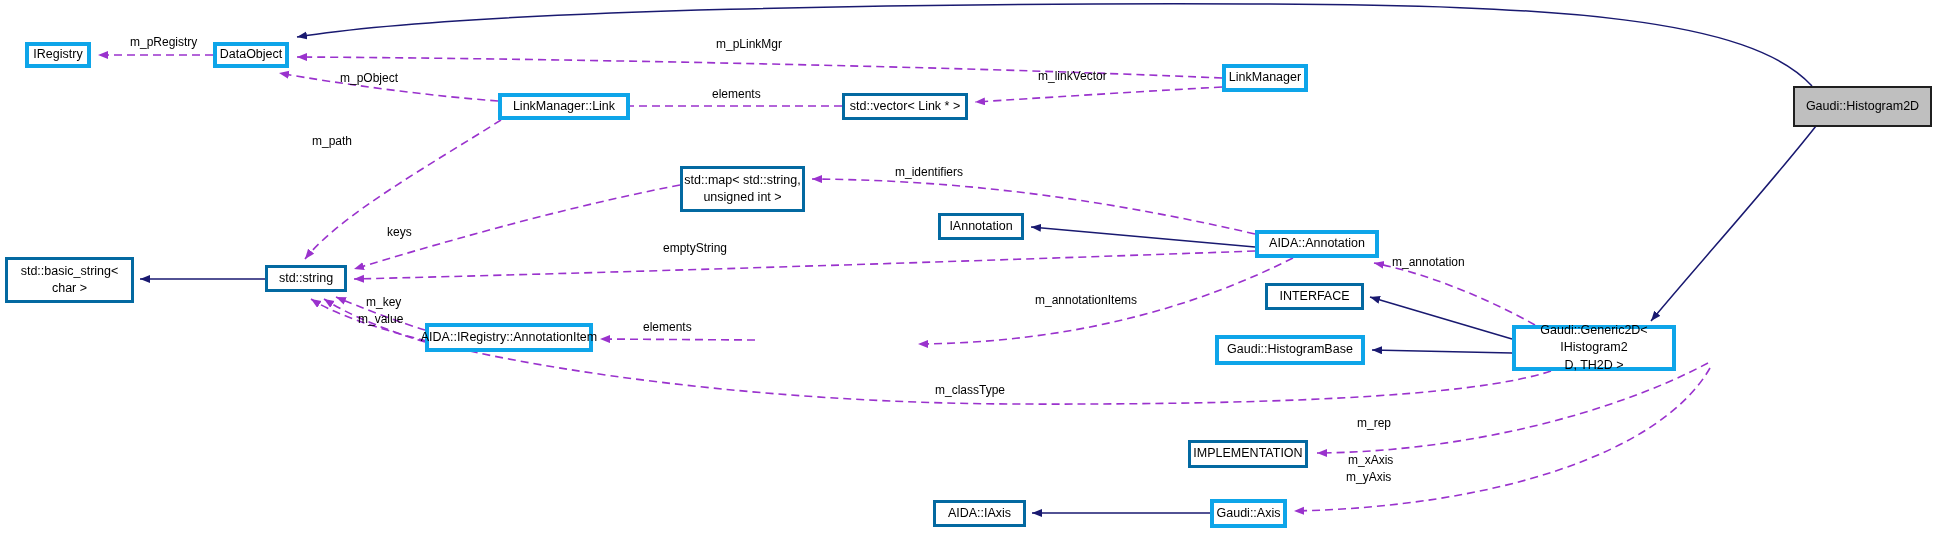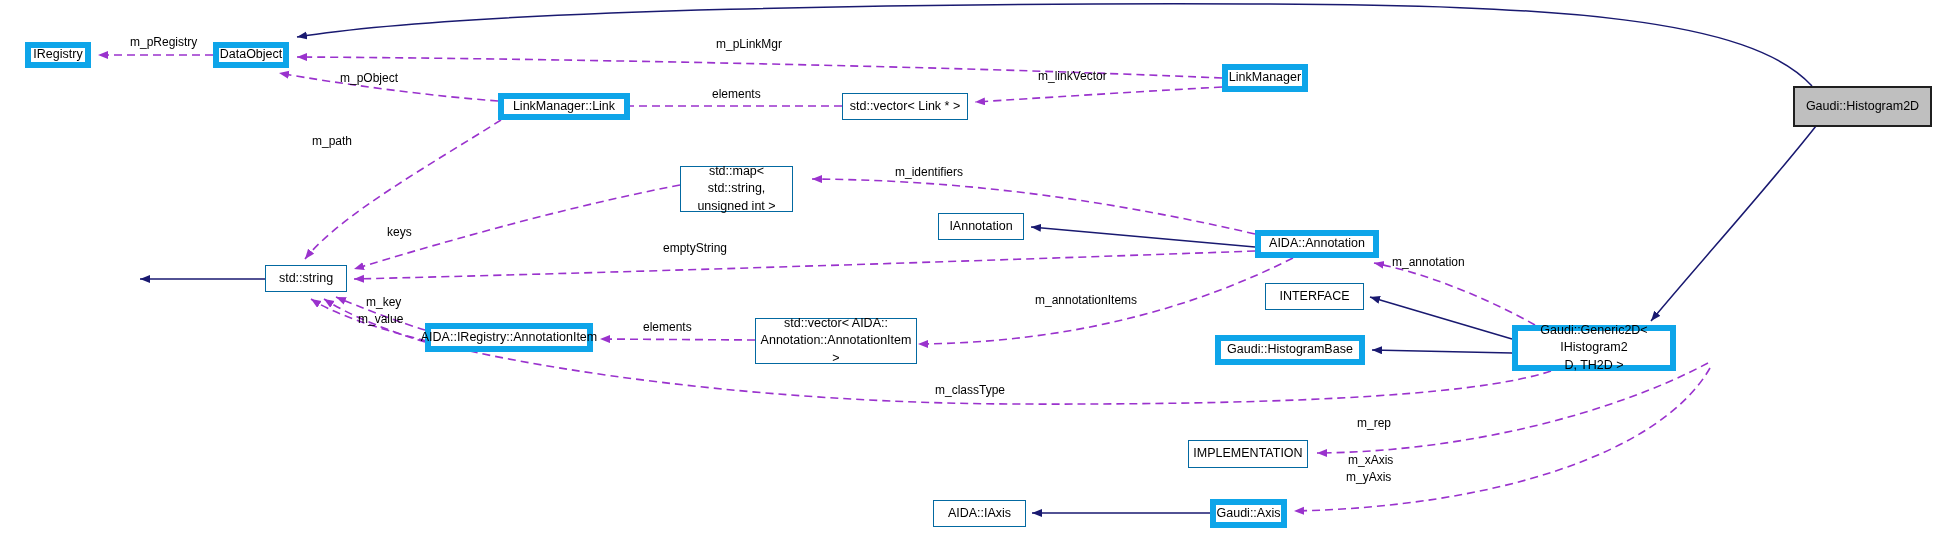--- a/index.html
+++ b/index.html
@@ -3,25 +3,25 @@
 <meta charset="utf-8">
 <style>
   html,body{margin:0;padding:0;background:#ffffff;}
   #canvas{
     position:relative;width:1933px;height:533px;background:#ffffff;overflow:hidden;
     font-family:"Liberation Sans","DejaVu Sans",sans-serif;
   }
   #edges{position:absolute;left:0;top:0;width:1933px;height:533px;}
   .node{
     position:absolute;display:flex;align-items:center;justify-content:center;
-    background:#ffffff;border:1px solid #0369a1;box-sizing:border-box;
+    background:#ffffff;border:3px solid #0369a1;box-sizing:border-box;
     font-size:12.5px;color:#000;text-align:center;white-space:pre-line;line-height:1.4;
     cursor:pointer;z-index:2;
   }
-  .node.bold{border:6px solid #0ea5e9;}
+  .node.bold{border:4px solid #0ea5e9;}
   .node.main{background:#bfbfbf;border:2px solid #1f1f1f;}
   .elabel{
     position:absolute;font-size:12px;color:#000;white-space:nowrap;z-index:3;
     background:rgba(255,255,255,0.0);line-height:1.1;
   }
 </style>
 </head>
 <body>
 
 <div id="canvas">
@@ -67,30 +67,30 @@
     </g>
   </svg>
 
   <div class="node bold" style="left:25px;top:42px;width:66px;height:26px"><span>IRegistry</span></div>
   <div class="node bold" style="left:213px;top:42px;width:76px;height:26px"><span>DataObject</span></div>
   <div class="node bold" style="left:498px;top:93px;width:132px;height:27px"><span>LinkManager::Link</span></div>
   <div class="node" style="left:842px;top:93px;width:126px;height:27px"><span>std::vector&lt; Link * &gt;</span></div>
   <div class="node bold" style="left:1222px;top:64px;width:86px;height:28px"><span>LinkManager</span></div>
   <div class="node main" style="left:1793px;top:86px;width:139px;height:41px"><span>Gaudi::Histogram2D</span></div>
 
-  <div class="node" style="left:680px;top:166px;width:113px;height:46px"><span>std::map&lt; std::string,
+  <div class="node" style="left:680px;top:166px;width:125px;height:46px"><span>std::map&lt; std::string,
 unsigned int &gt;</span></div>
   <div class="node" style="left:938px;top:213px;width:86px;height:27px"><span>IAnnotation</span></div>
   <div class="node bold" style="left:1255px;top:230px;width:124px;height:28px"><span>AIDA::Annotation</span></div>
   <div class="node" style="left:1265px;top:283px;width:99px;height:27px"><span>INTERFACE</span></div>
 
+  <div class="node" style="left:5px;top:257px;width:129px;height:46px"><span>std::basic_string&lt;
+char &gt;</span></div>
   <div class="node" style="left:265px;top:265px;width:82px;height:27px"><span>std::string</span></div>
   <div class="node bold" style="left:425px;top:323px;width:168px;height:29px"><span>AIDA::IRegistry::AnnotationItem</span></div>
-  <div class="node" style="left:755px;top:318px;width:162px;height:46px"><span>std::vector&lt; AIDA::
-Annotation::AnnotationItem &gt;</span></div>
   <div class="node bold" style="left:1215px;top:335px;width:150px;height:30px"><span>Gaudi::HistogramBase</span></div>
   <div class="node bold" style="left:1512px;top:325px;width:164px;height:46px"><span>Gaudi::Generic2D&lt; IHistogram2
 D, TH2D &gt;</span></div>
 
   <div class="node" style="left:1188px;top:440px;width:120px;height:28px"><span>IMPLEMENTATION</span></div>
   <div class="node" style="left:933px;top:500px;width:93px;height:27px"><span>AIDA::IAxis</span></div>
   <div class="node bold" style="left:1210px;top:499px;width:77px;height:29px"><span>Gaudi::Axis</span></div>
 
   <div class="elabel" style="left:130px;top:36px">m_pRegistry</div>
   <div class="elabel" style="left:716px;top:38px">m_pLinkMgr</div>

